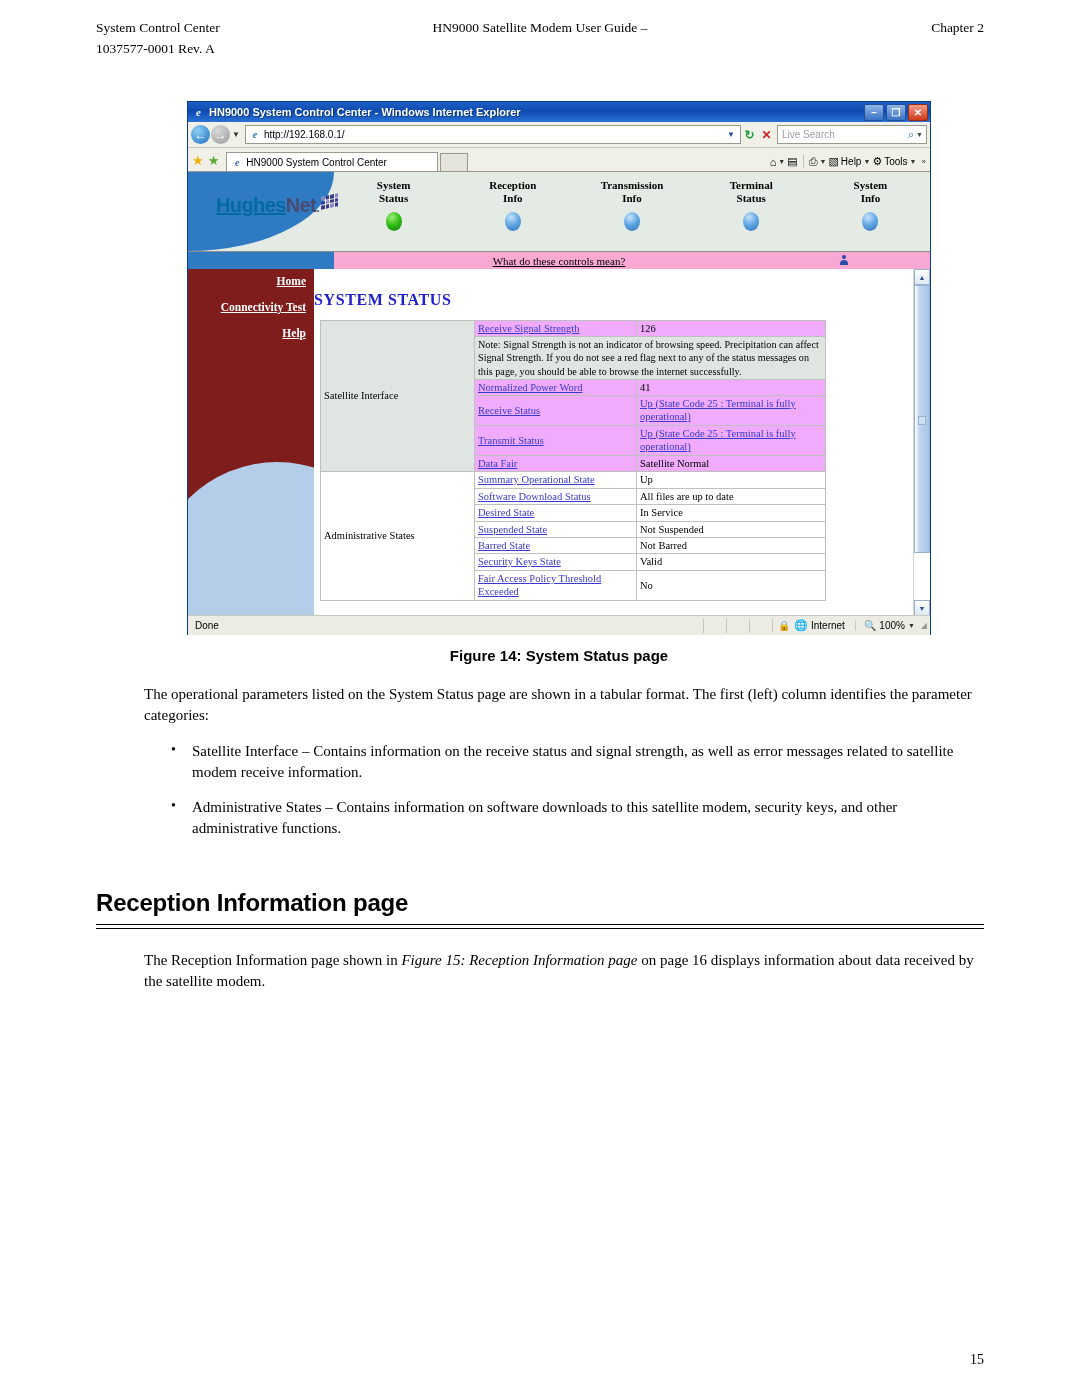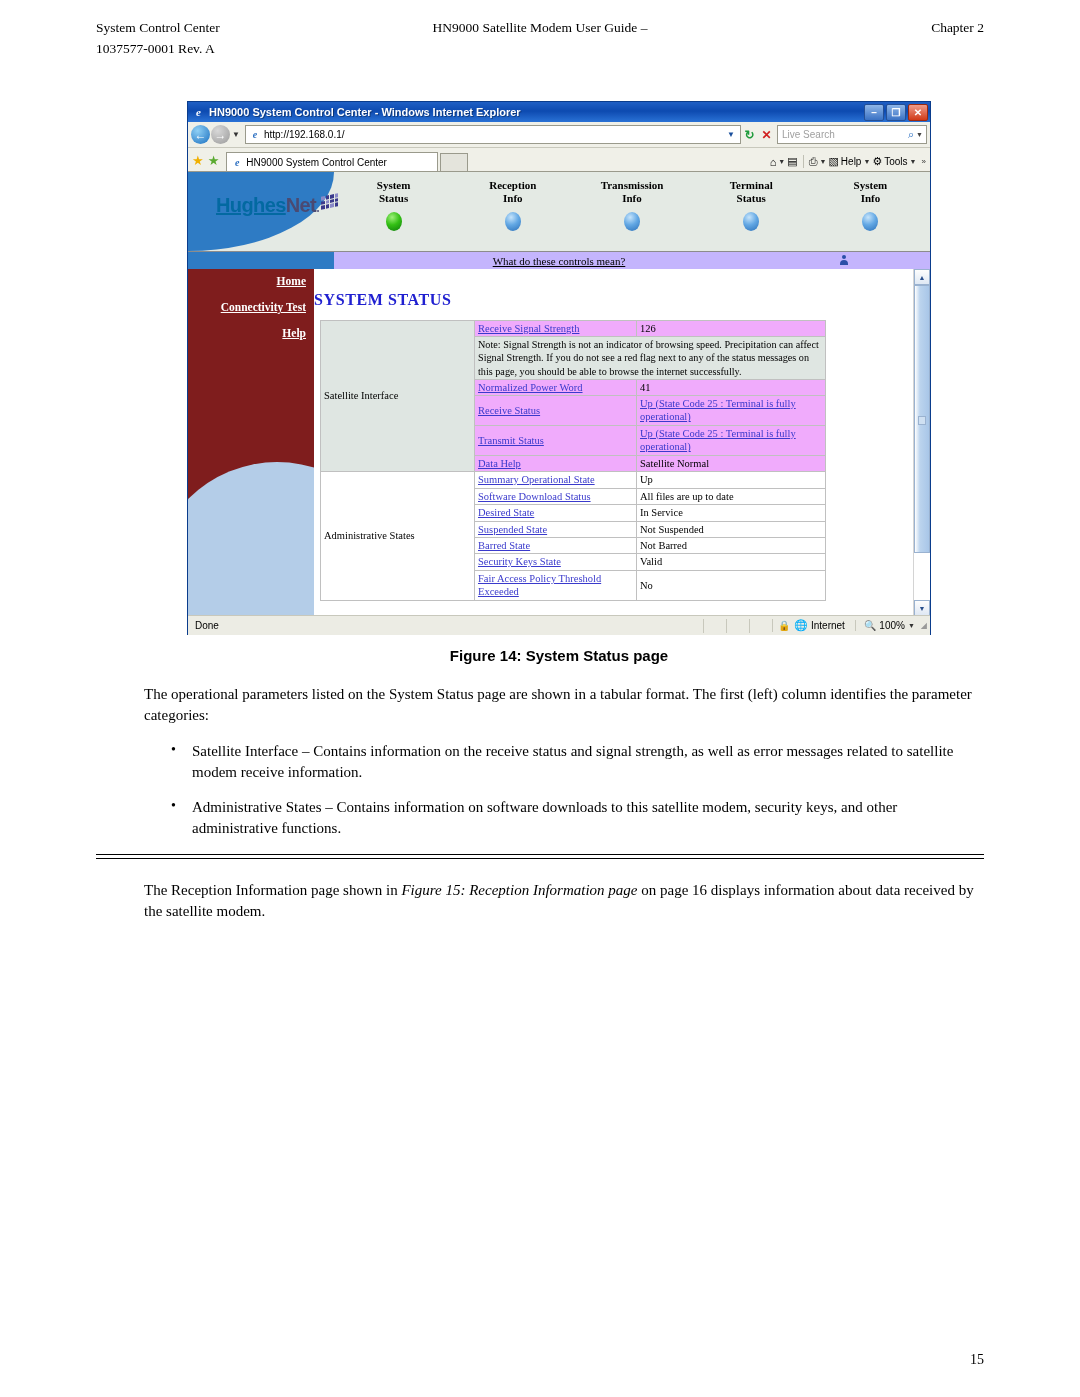--- a/index.html
+++ b/index.html
@@ -225,21 +225,21 @@
   .navitem .lbl2 { display: block; }
   .led {
     width: 16px; height: 19px; margin-top: 6px;
     border-radius: 50%;
   }
   .led.green { background: radial-gradient(circle at 38% 28%, #9ef07a 0%, #34c015 45%, #0c7a0c 100%); }
   .led.blue  { background: radial-gradient(circle at 38% 28%, #c6e4fb 0%, #63a8e4 45%, #2a6fb8 100%); }
 
   .controlbar {
     height: 17px;
-    background: #c4b5fd;
+    background: #f9a8d4;
     display: flex; align-items: center;
     position: relative;
     border-top: 1px solid #8c8c8c;
   }
   .cb-left-edge { width: 146px; height: 100%; background: #2e7bc4; flex: none; }
   .cb-link {
     position: absolute; left: 0; right: 0;
     text-align: center;
     font-family: "Liberation Serif", serif;
     font-size: 11px; color: #000000;
@@ -636,21 +636,21 @@
             <tr>
               <td class="param shaded">
                 <a class="plink">Transmit Status</a>
               </td>
               <td class="val shaded">
                 <a class="val-link">Up (State Code 25 : Terminal is fully operational)</a>
               </td>
             </tr>
             <tr>
               <td class="param shaded">
-                <a class="plink">Data Help</a>
+                <a class="plink">Data Fair</a>
               </td>
               <td class="val shaded">Satellite Normal</td>
             </tr>
 
             <tr>
               <td class="cat" rowspan="7">Administrative States</td>
               <td class="param">
                 <a class="plink">Summary Operational State</a>
               </td>
               <td class="val">Up</td>
@@ -731,18 +731,19 @@
 <div class="figcap">Figure 14: System Status page</div>
 
 <div class="doc">
   <p class="para">The operational parameters listed on the System Status page are shown in a tabular format. The first (left) column identifies the parameter categories:</p>
 
   <ul class="bullets">
     <li>Satellite Interface – Contains information on the receive status and signal strength, as well as error messages related to satellite modem receive information.</li>
     <li>Administrative States – Contains information on software downloads to this satellite modem, security keys, and other administrative functions.</li>
   </ul>
 
+  <h2 class="section">Reception Information page</h2>
   <div class="rule"></div>
 
   <p class="para-after"><span>The Reception Information page shown in </span><span class="ital">Figure 15: Reception Information page</span><span> on page 16 displays information about data received by the satellite modem.</span></p>
 </div>
 
 <div class="pagenum">15</div>
 
 </body></html>

